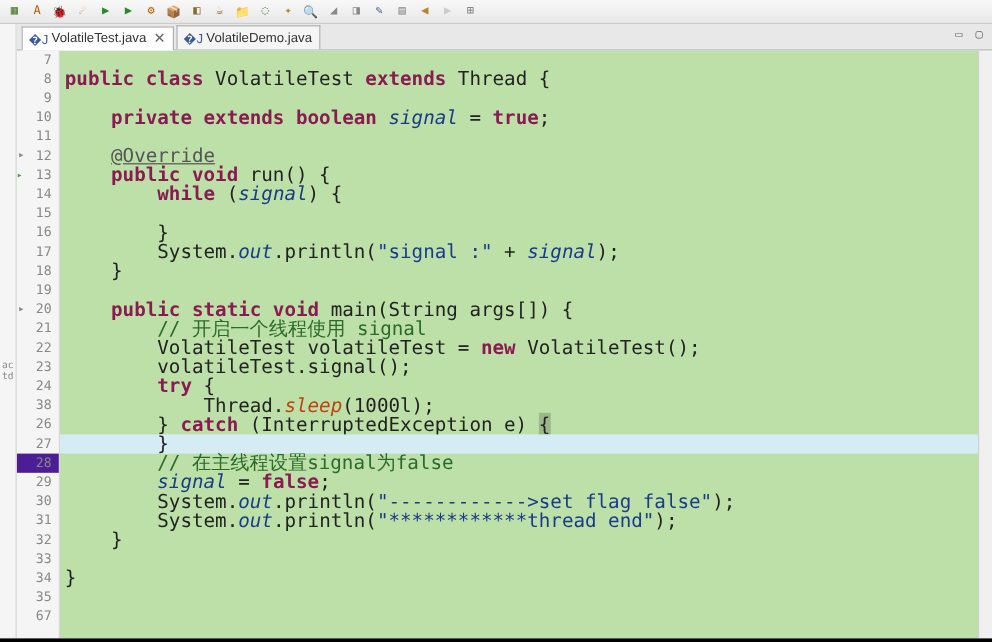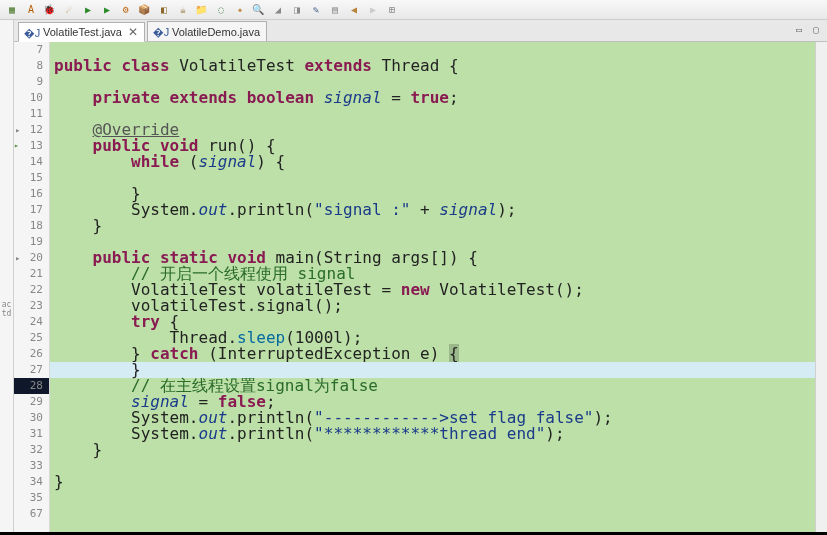--- a/index.html
+++ b/index.html
@@ -157,21 +157,21 @@
   line-height: 16px;
   white-space: pre;
   padding-left: 4px;
   font-size: 16px;
   color: #222;
 }
 .line.current {
   background: #d6ecf5;
 }
 .kw { color: #8a1a52; font-weight: bold; }
-.field { color: #0369a1; }
+.field { color: #c2410c; font-style: italic; }
 .static-field { color: #1a3a8a; font-style: italic; }
 .str { color: #1a3a8a; }
 .comment { color: #2a6b2a; }
 .annot { color: #555; text-decoration: underline; }
 .classname { color: #222; }
 .sel-box {
   background: #9bb88a;
 }
 .right-strip {
   width: 12px;
@@ -246,24 +246,24 @@
           <div class="ln">15</div>
           <div class="ln">16</div>
           <div class="ln">17</div>
           <div class="ln">18</div>
           <div class="ln">19</div>
           <div class="ln folded">20</div>
           <div class="ln">21</div>
           <div class="ln">22</div>
           <div class="ln">23</div>
           <div class="ln">24</div>
-          <div class="ln">25</div>
+          <div class="ln">38</div>
           <div class="ln">26</div>
           <div class="ln">27</div>
-          <div class="ln" style="background: #0f172a;">28</div>
+          <div class="ln" style="background: #4c1d95;">28</div>
           <div class="ln">29</div>
           <div class="ln">30</div>
           <div class="ln">31</div>
           <div class="ln">32</div>
           <div class="ln">33</div>
           <div class="ln">34</div>
           <div class="ln">35</div>
           <div class="ln">67</div>
         </div>
       <div class="code" id="code">

